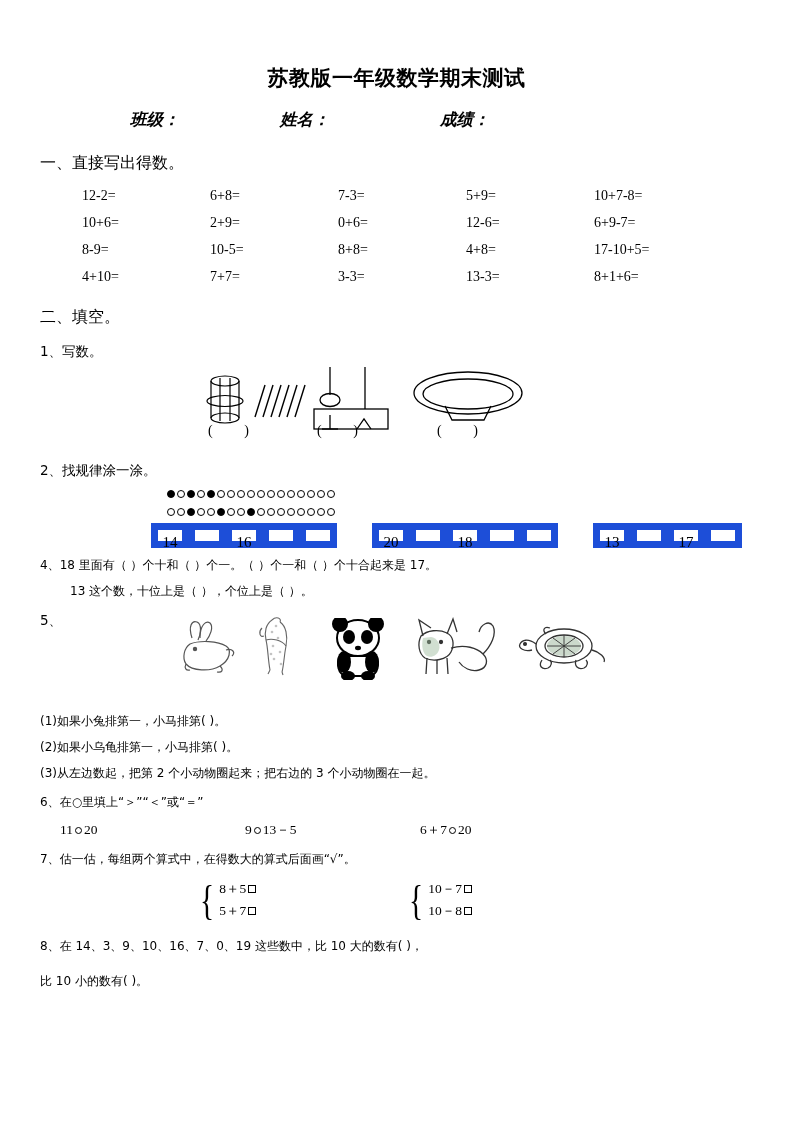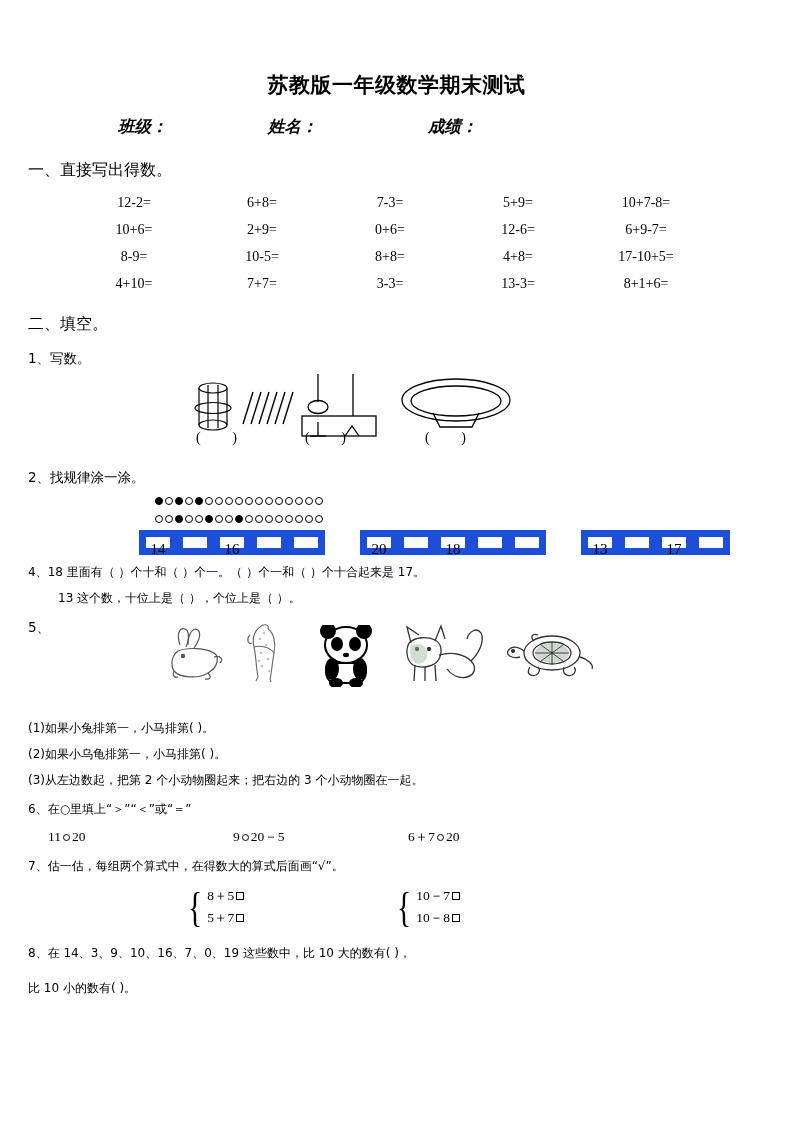--- a/index.html
+++ b/index.html
@@ -12,23 +12,22 @@
     height: 1122px;
     font-family: "Liberation Serif", "DejaVu Serif", serif;
     color: #000000;
     position: relative;
     overflow: hidden;
   }
   .page {
     position: relative;
     width: 793px;
     height: 954px;
-    padding: 0;
+    padding: 12px;
     box-sizing: border-box;
-    margin-top: 19px;
   }
 
   
   .title {
     text-align: center;
     font-weight: bold;
     font-size: 21px;
     letter-spacing: 0.5px;
     margin: 0;
     padding-top: 52px;
@@ -69,21 +68,20 @@
 
   
   .calc-grid {
     margin-top: 14px;
     margin-left: 70px;
     width: 640px;
   }
   .calc-row {
     display: flex;
     margin-bottom: 11px;
-    text-align: center;
   }
   .calc-cell {
     width: 128px;
     font-size: 14px;
     font-family: "Liberation Serif", "DejaVu Serif", serif;
   }
 
   
   .draw-row {
     position: relative;
@@ -415,21 +413,21 @@
       </g>
     </svg>
   </div>
 
   <div class="body-line">(1)如果小兔排第一，小马排第(        )。</div>
   <div class="body-line">(2)如果小乌龟排第一，小马排第(      )。</div>
   <div class="body-line">(3)从左边数起，把第 2 个小动物圈起来；把右边的 3 个小动物圈在一起。</div>
 
   <div class="body-line" style="margin-top:12px;">6、在○里填上“＞”“＜”或“＝”</div>
   <div class="cmp-line">
-    <span class="cmp-item cmp-1"><span>11</span><span class="circle-op"></span><span>20</span></span><span class="cmp-item cmp-2"><span>9</span><span class="circle-op"></span><span>20－5</span></span><span class="cmp-item"><span>6＋7</span><span class="circle-op"></span><span>20</span></span>
+    <span class="cmp-item cmp-1"><span>11</span><span class="circle-op"></span><span>20</span></span><span class="cmp-item cmp-2"><span>9</span><span class="circle-op"></span><span>13－5</span></span><span class="cmp-item"><span>6＋7</span><span class="circle-op"></span><span>20</span></span>
   </div>
 
   <div class="body-line" style="margin-top:12px;">7、估一估，每组两个算式中，在得数大的算式后面画“√”。</div>
   <div class="brace-wrap">
     <div class="brace-group">
       <span class="brace">{</span>
       <span class="brace-exprs">
         <div><span>8＋5</span><span class="sq"></span></div>
         <div><span>5＋7</span><span class="sq"></span></div>
       </span>

